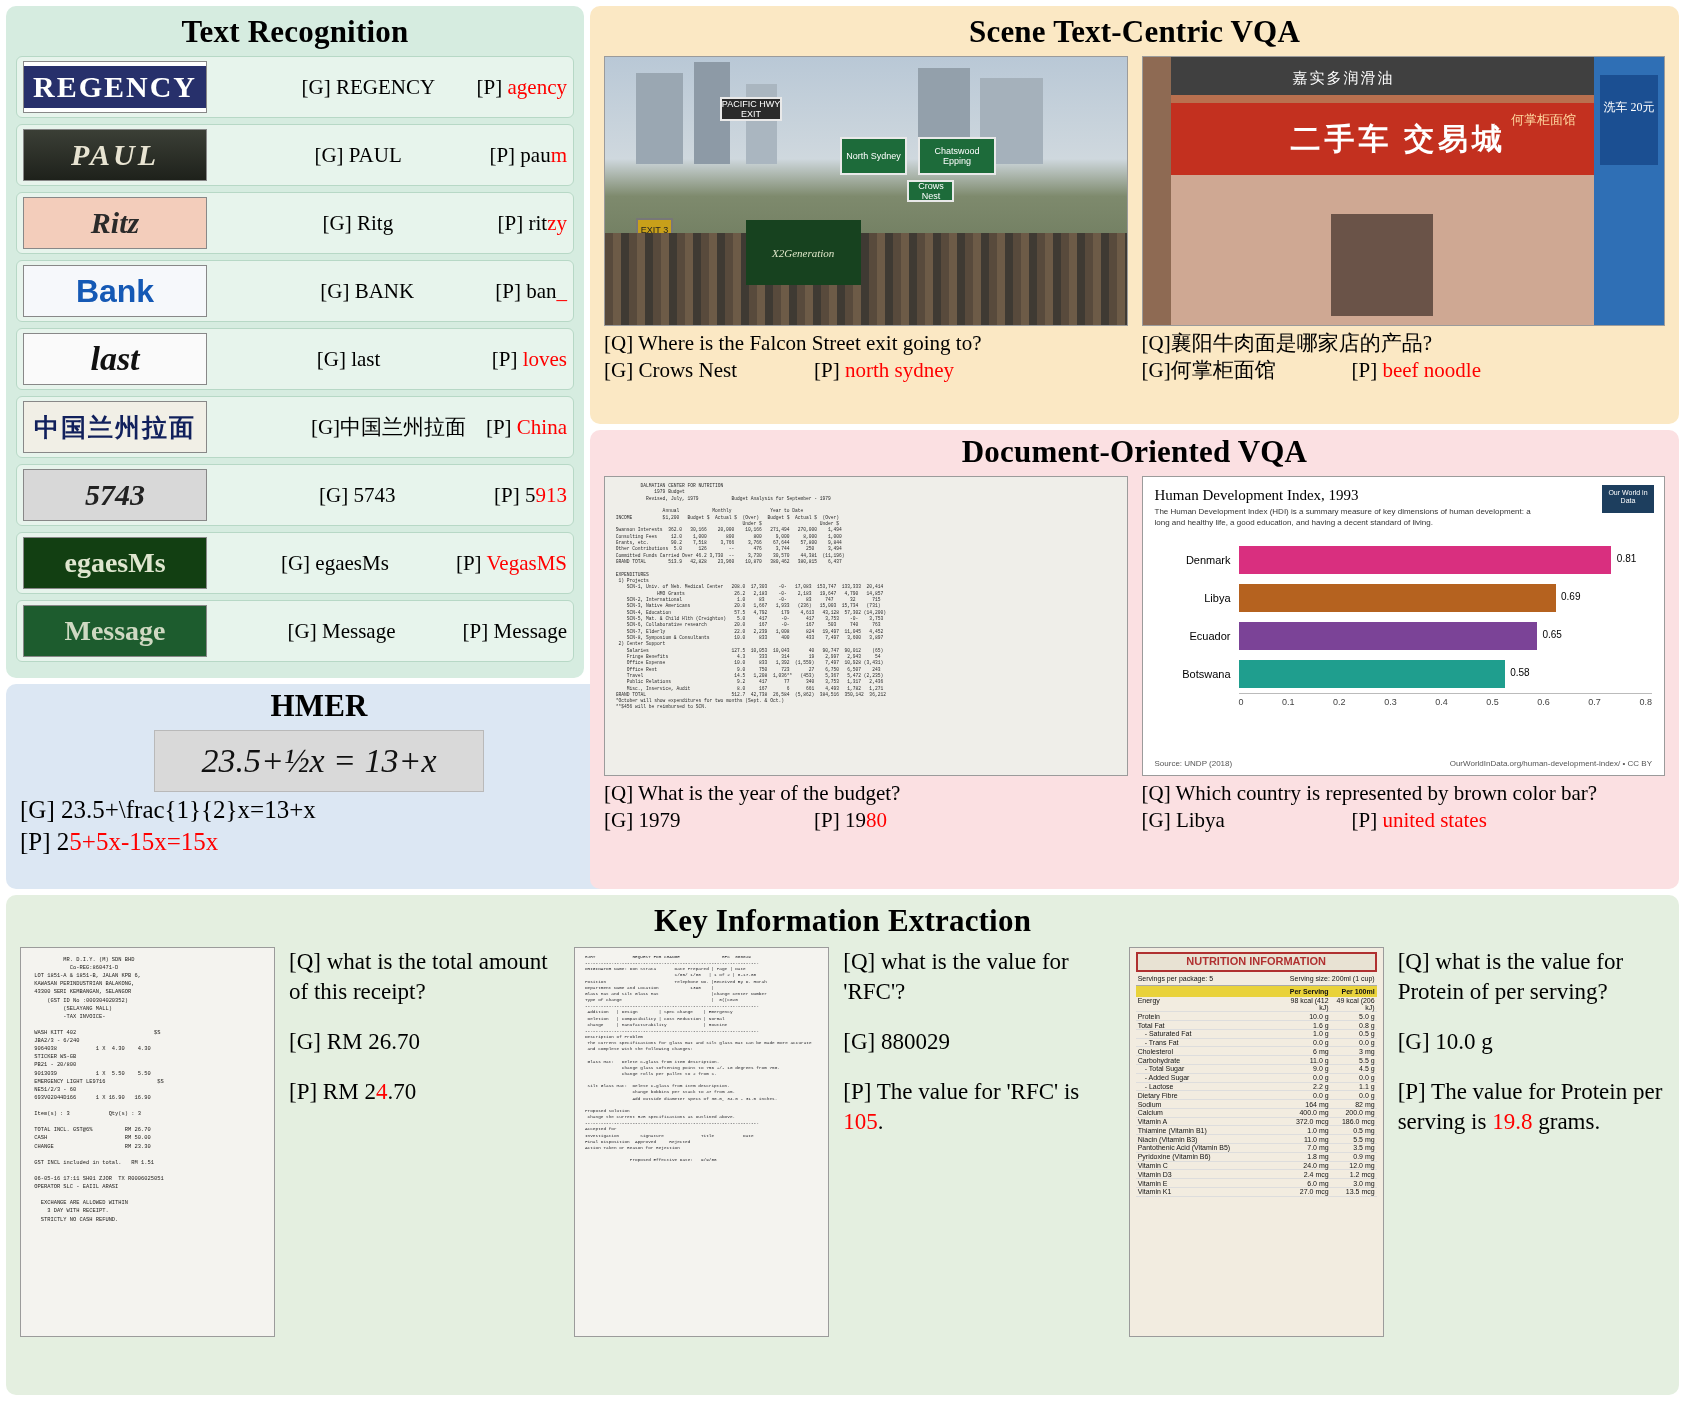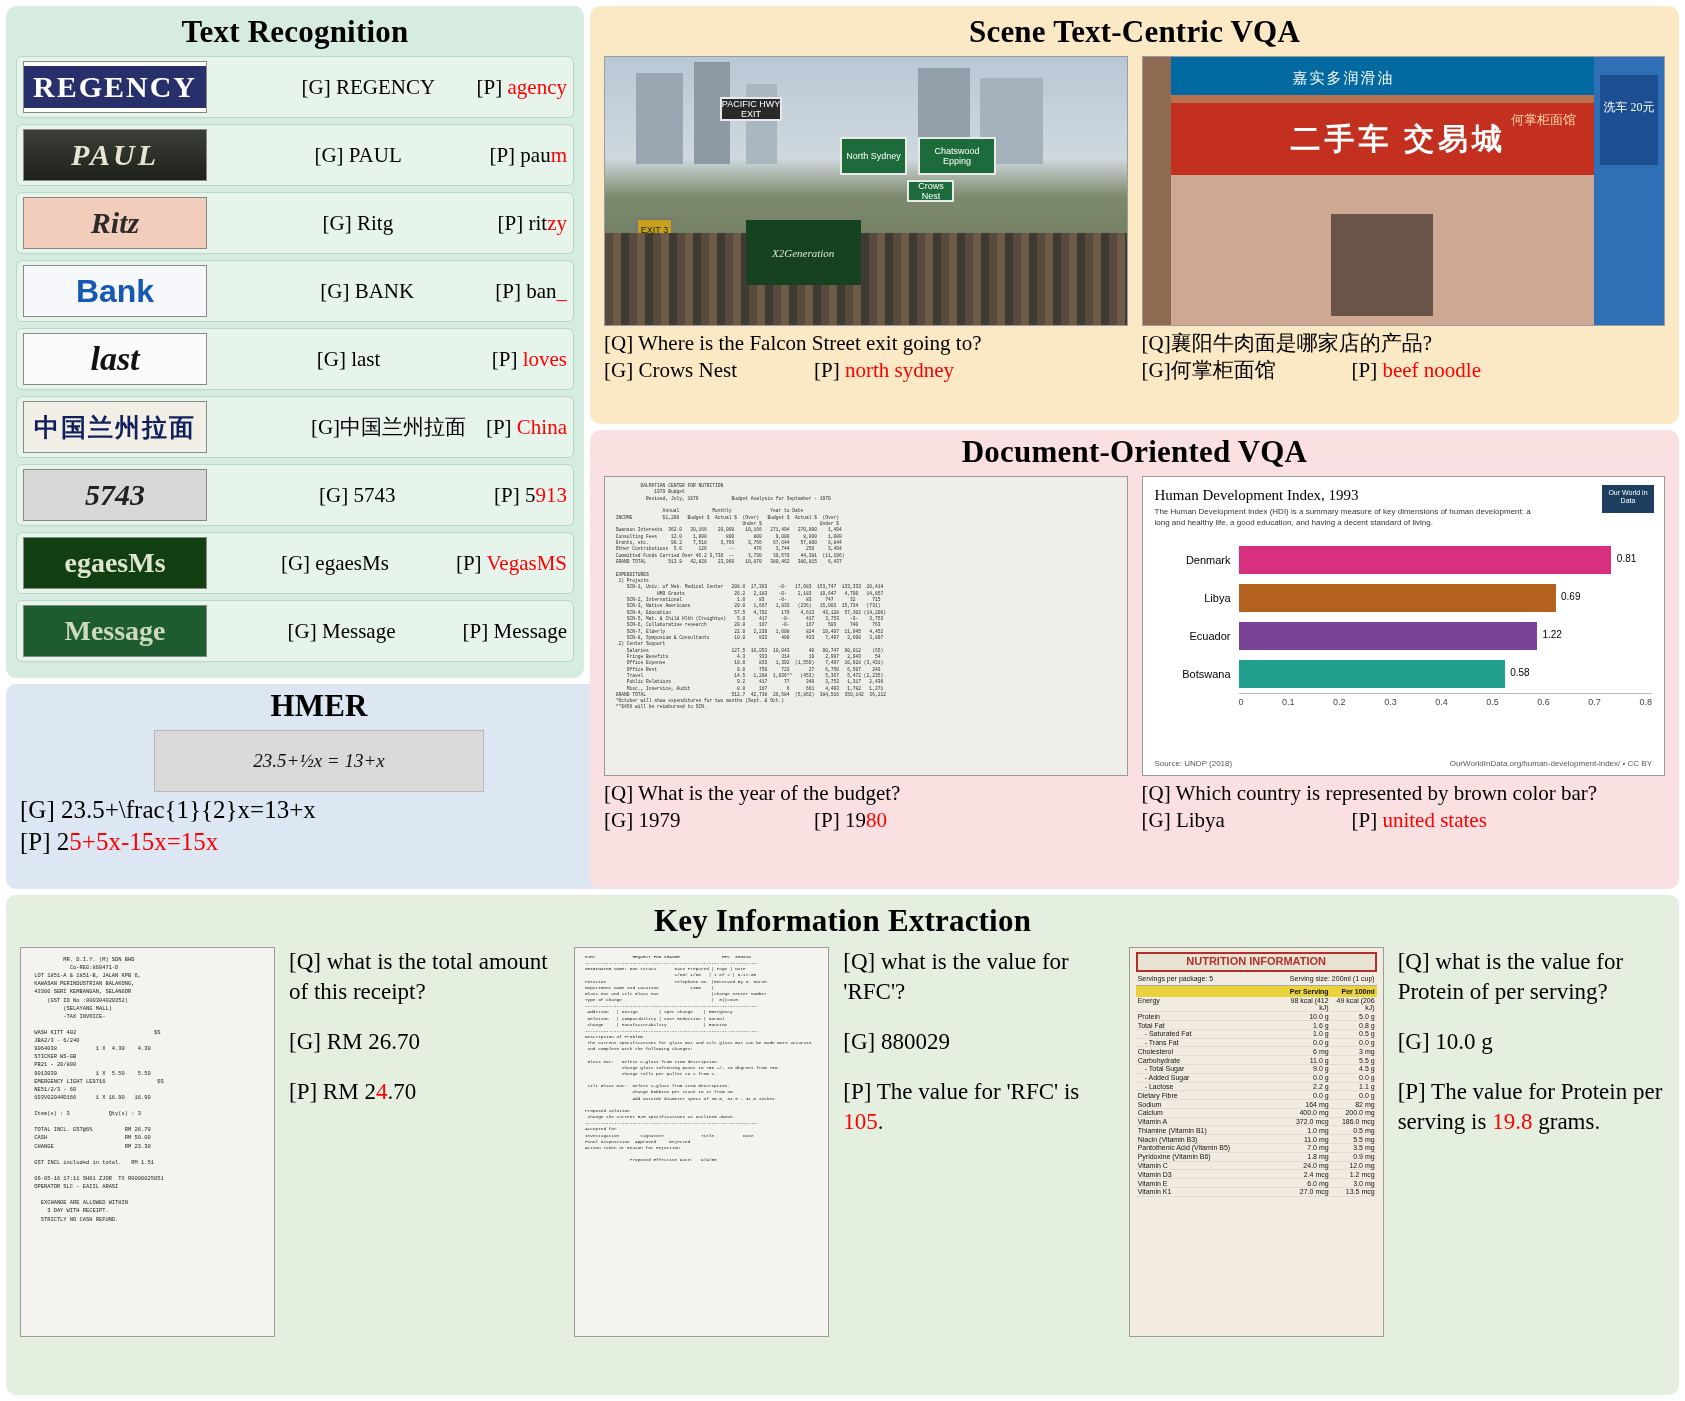--- a/index.html
+++ b/index.html
@@ -73,21 +73,21 @@
     background:#dce7f3;
   }
   #hmer .panel-title { margin-top:4px; font-size:31px; }
   .hmer-img {
     margin:6px auto 0 auto;
     width:330px; height:62px;
     background:#d9d9d9;
     border:1px solid #b9b9b9;
     display:flex; align-items:center; justify-content:center;
     font-family:"Liberation Serif", serif;
-    font-size:19px; font-style:italic; color:#111;
+    font-size:34px; font-style:italic; color:#111;
   }
   .hmer-line { font-size:25px; padding:4px 14px 0 14px; }
 
   
   #scene {
     left:590px; top:6px; width:1089px; height:418px;
     background:#fbe8c4;
   }
   #scene .panel-title { margin-top:8px; font-size:31px; }
   .two-col { display:flex; gap:14px; padding:6px 14px 0 14px; }
@@ -102,21 +102,21 @@
   .ph-sydney .bldg { position:absolute; background:#9aa7b2; }
   .ph-sydney .sign { position:absolute; background:#1d6b3a; border:2px solid #e9e9e9; color:#fff; font-size:9px;
         font-family:"Liberation Sans",sans-serif; display:flex; align-items:center; justify-content:center; text-align:center; }
   .ph-sydney .crowd { position:absolute; left:0; right:0; bottom:0; height:92px;
         background:repeating-linear-gradient(90deg,#584a3c 0 8px,#6d5b47 8px 16px,#3f3a33 16px 24px); }
   .ph-sydney .banner { position:absolute; background:#17421f; color:#dfe6c9; font-size:11px;
         display:flex; align-items:center; justify-content:center; font-style:italic; }
 
   
   .ph-shop { height:268px; background:#b9704f; position:relative; }
-  .ph-shop .topband { position:absolute; left:0; right:0; top:0; height:38px; background:#0369a1; }
+  .ph-shop .topband { position:absolute; left:0; right:0; top:0; height:38px; background:#404040; }
   .ph-shop .topband .cn { color:#fff; font-size:15px; font-family:"Liberation Sans",sans-serif;
         position:absolute; left:150px; top:12px; letter-spacing:2px; }
   .ph-shop .redband { position:absolute; left:28px; right:70px; top:46px; height:72px; background:#c3301f; }
   .ph-shop .redband .big { color:#fff; font-size:30px; font-weight:bold; position:absolute; left:120px; top:16px; letter-spacing:4px; }
   .ph-shop .redband .small { color:#ffd9a0; font-size:13px; position:absolute; right:18px; top:8px; }
   .ph-shop .storefront { position:absolute; left:28px; right:70px; top:118px; bottom:0; background:#cfa893; }
   .ph-shop .door { position:absolute; left:38%; top:26%; width:24%; bottom:6%; background:#6a5348; }
   .ph-shop .sideL { position:absolute; left:0; top:0; width:28px; bottom:0; background:#8e6a53; }
   .ph-shop .sideR { position:absolute; right:0; top:0; width:70px; bottom:0; background:#2f6fb5; }
   .ph-shop .sideR .ticket { position:absolute; left:6px; top:18px; right:6px; height:90px; background:#1b4f92; color:#fff;
@@ -426,21 +426,21 @@
               <div class="btrack">
                 <div class="bar" style="width:76.7%;background:#b5621f;"></div>
                 <div class="bval" style="left:78%;">0.69</div>
               </div>
             </div>
 
             <div class="brow">
               <div class="blabel">Ecuador</div>
               <div class="btrack">
                 <div class="bar" style="width:72.2%;background:#7b4397;"></div>
-                <div class="bval" style="left:73.5%;">1.22</div>
+                <div class="bval" style="left:73.5%;">0.65</div>
               </div>
             </div>
 
             <div class="brow">
               <div class="blabel">Botswana</div>
               <div class="btrack">
                 <div class="bar" style="width:64.4%;background:#1f9e8e;"></div>
                 <div class="bval" style="left:65.7%;">0.58</div>
               </div>
             </div>

